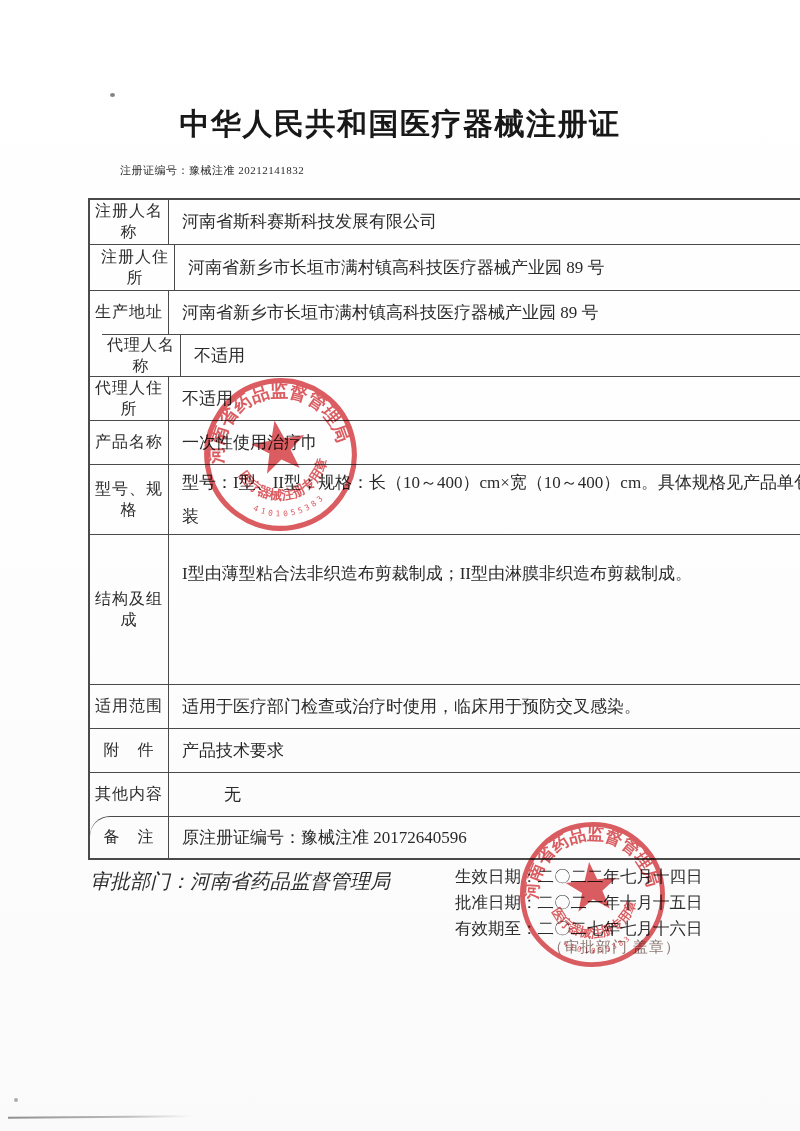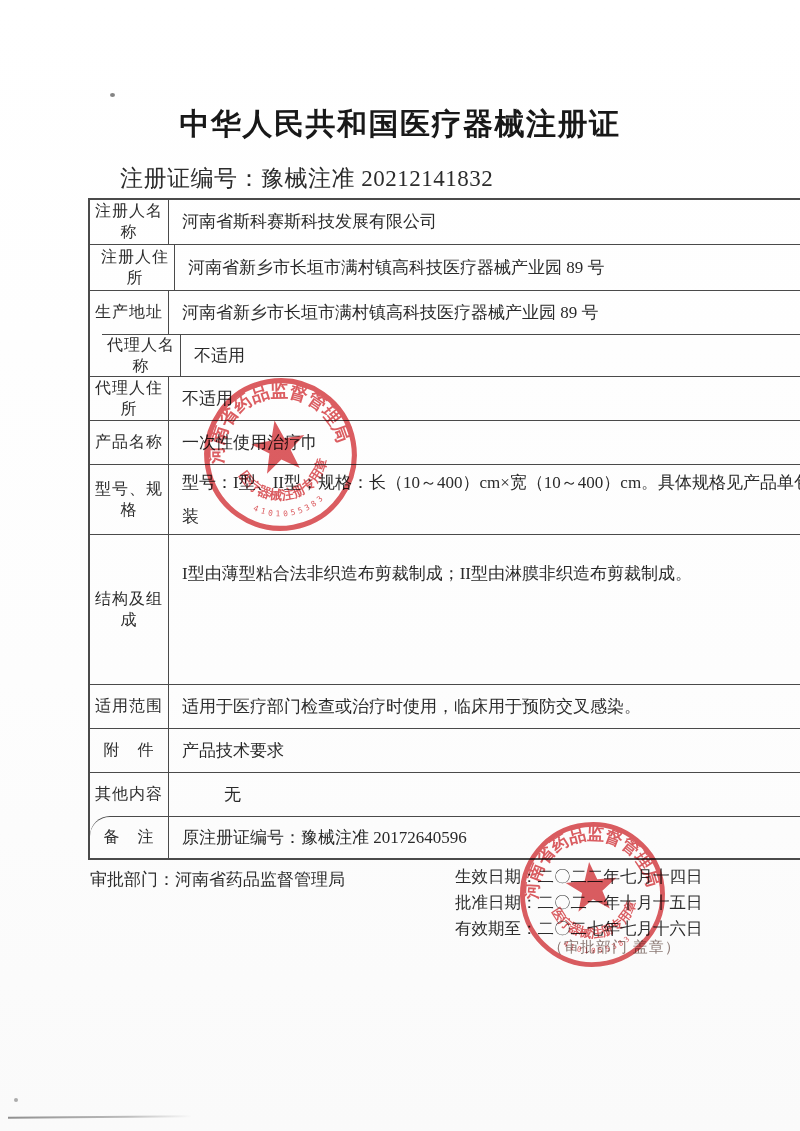--- a/index.html
+++ b/index.html
@@ -8,42 +8,42 @@
     background:linear-gradient(180deg,#ffffff 0%,#fdfdfd 60%,#fafafa 100%);
     overflow:hidden;
     font-family:"Liberation Serif","DejaVu Serif",serif;
     color:#2e2e2e;
   }
   .title{
     position:absolute;top:104px;left:0;width:100%;text-align:center;
     font-family:Liberation Serif, serif;
     font-size:30px;font-weight:bold;color:#181818;letter-spacing:1.5px;
   }
-  .regno{position:absolute;top:163px;left:120px;font-size:23px;color:#2c2c2c;letter-spacing:.5px;}
+  .regno{position:absolute;top:163px;left:120px;font-size:11px;color:#2c2c2c;letter-spacing:.5px;}
   .regno .num{letter-spacing:.5px;}
 
   .cert-table{
     position:absolute;left:88px;top:198px;width:748px;
     border:2px solid #4a4a4a;box-sizing:border-box;background:transparent;
   }
   .trow{display:flex;border-top:1.5px solid #4a4a4a;box-sizing:border-box;}
   .trow:first-child{border-top:none;}
   .cell-label{
     flex:0 0 79px;width:79px;border-right:1.5px solid #4a4a4a;
     display:flex;align-items:center;justify-content:center;text-align:center;
     font-size:16px;color:#2d2d2d;padding:0 3px;box-sizing:border-box;letter-spacing:1px;
   }
   .cell-value{
     flex:1;display:flex;align-items:center;
     font-size:17px;line-height:34px;color:#2a2a2a;
     padding:2px 10px 2px 13px;box-sizing:border-box;
   }
   .trow.align-top .cell-value{align-items:flex-start;padding-top:22px;}
 
-  .dept{position:absolute;left:90px;top:868px;font-size:17px;color:#2c2c2c;}
+  .dept{position:absolute;left:90px;top:868px;font-size:20px;color:#2c2c2c;font-style:italic;}
   .dates{position:absolute;left:455px;top:864px;font-size:16.5px;line-height:26px;color:#2c2c2c;}
   .stamp-note{position:absolute;left:548px;top:938px;font-size:15px;color:#8d7b76;letter-spacing:1px;}
 
   .stamp{position:absolute;mix-blend-mode:multiply;opacity:.88;}
   .stamp svg{width:100%;height:100%;}
   .stamp-upper{left:202px;top:376px;width:157px;height:157px;transform:rotate(-10deg);}
   .stamp-lower{left:518px;top:820px;width:149px;height:149px;transform:rotate(-6deg);}
   .stamp .ring{fill:none;stroke:var(--stamp-color,#d8464b);stroke-width:6.5;}
   .stamp .star{fill:var(--stamp-color,#d8464b);}
   .stamp text{fill:var(--stamp-color,#d8464b);}

